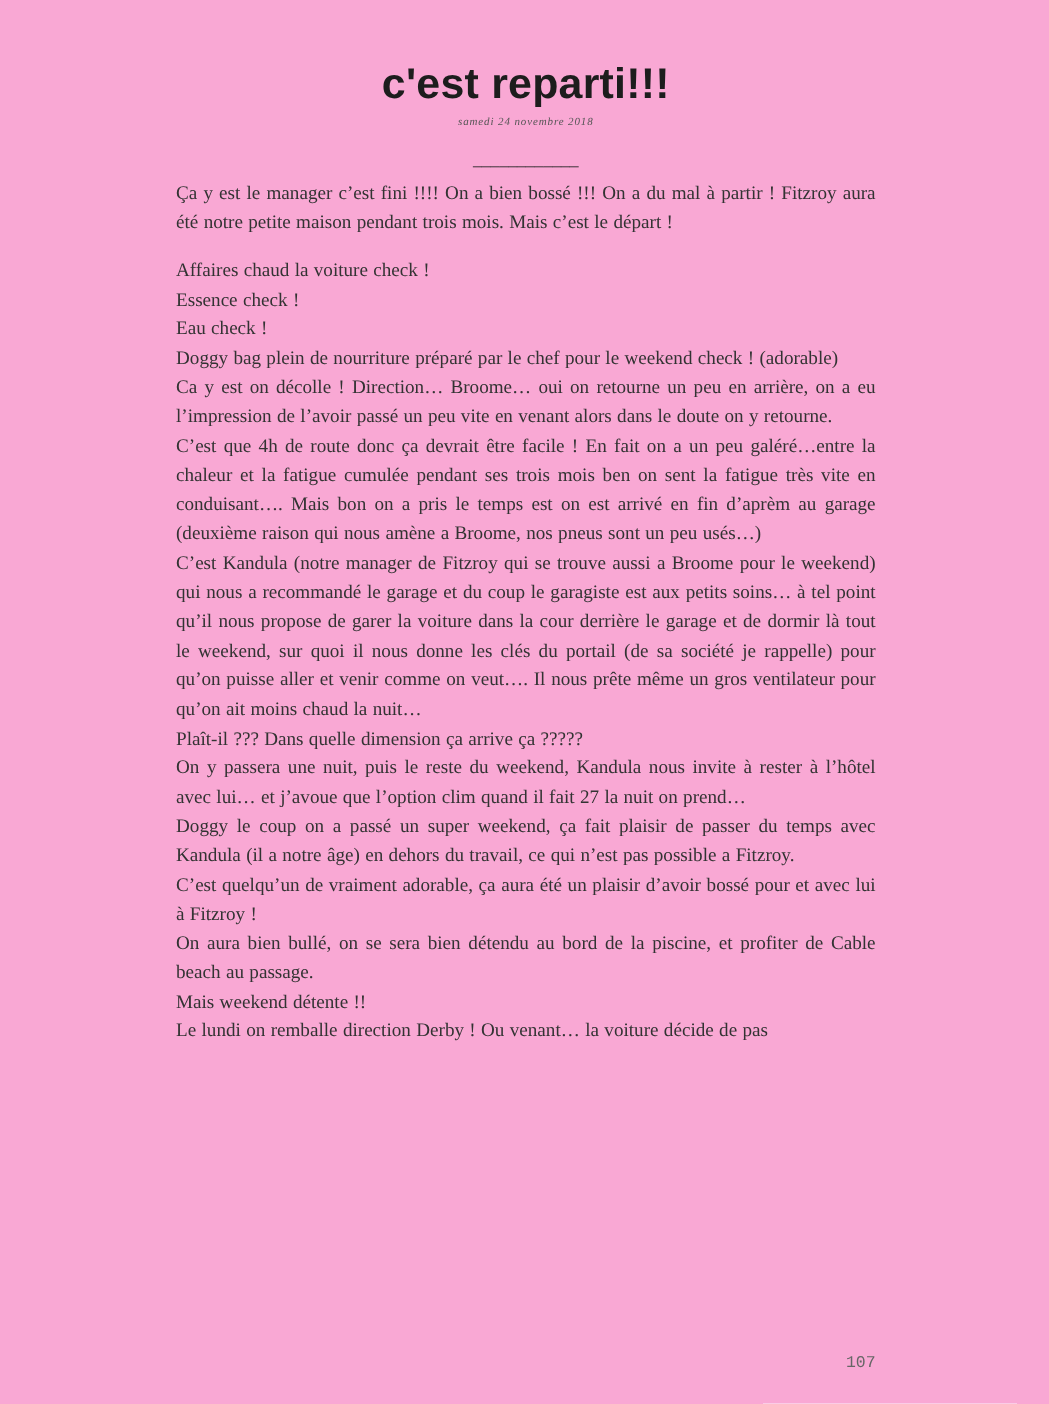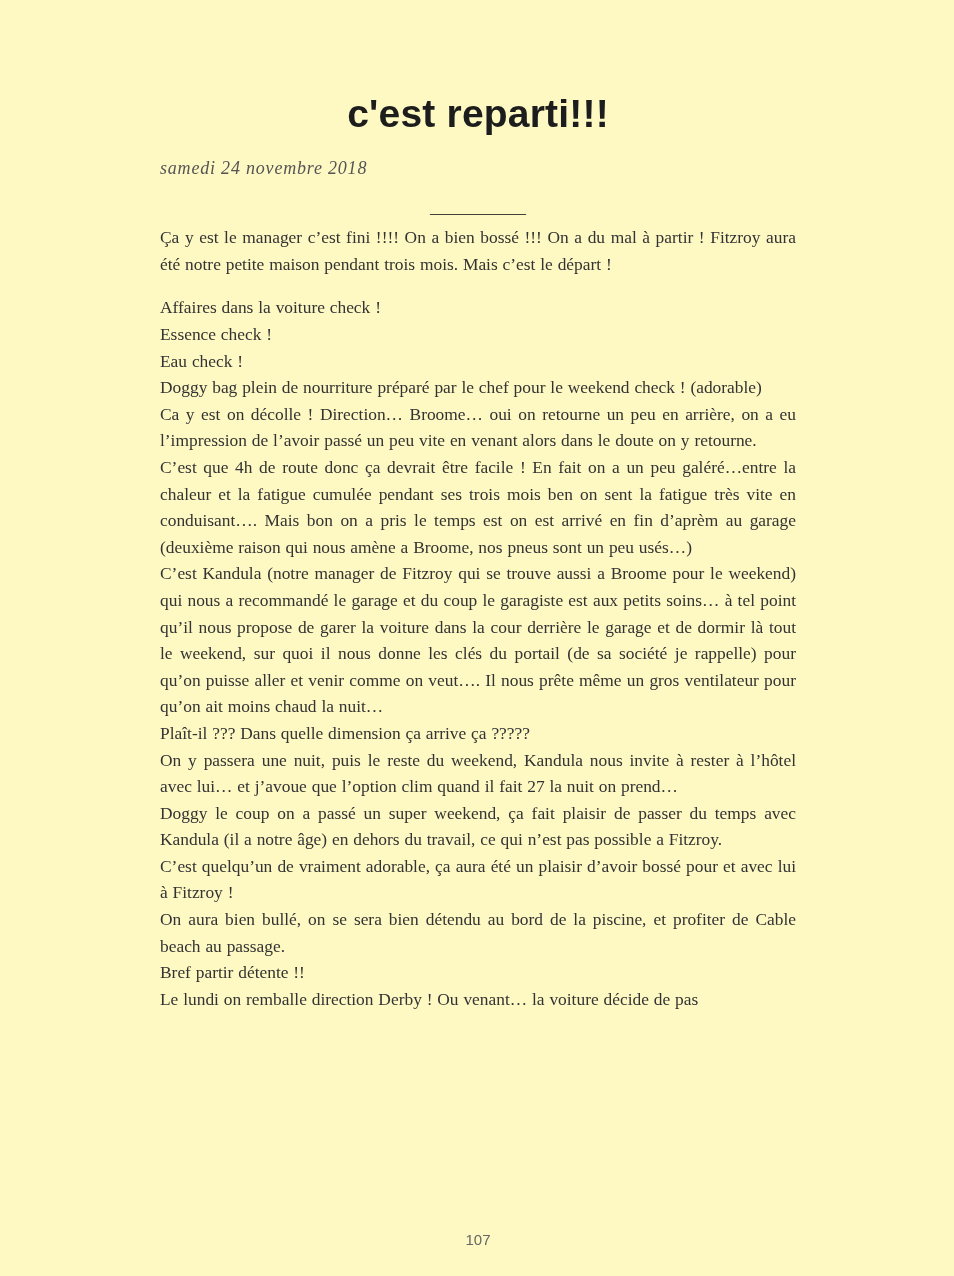--- a/index.html
+++ b/index.html
@@ -9,43 +9,44 @@
   }
   body {
     width: 954px;
     height: 1276px;
     overflow: hidden;
   }
   .page {
     box-sizing: border-box;
     width: 954px;
     height: 1276px;
-    padding: 92px 158px 0 160px;
+    padding: 55px 158px 0 160px;
     display: flex;
     flex-direction: column;
-    background: #fef9c3;
+    background: #f9a8d4;
   }
   .post-header {
     flex: 0 0 auto;
   }
   .post-title {
     margin: 0;
     text-align: center;
     font-family: "Liberation Sans", sans-serif;
     font-weight: 700;
     font-size: 39px;
     line-height: 1.15;
     color: #1d1d1d;
     letter-spacing: 0.2px;
   }
   .post-date {
-    margin-top: 20px;
+    margin-top: 5px;
+    text-align: center;
     font-family: "Liberation Serif", serif;
     font-style: italic;
-    font-size: 18px;
+    font-size: 10px;
     line-height: 1.3;
     color: #555555;
     letter-spacing: 0.8px;
   }
   .divider {
     margin: 20px auto 8px;
     text-align: center;
     font-family: "Liberation Serif", serif;
     font-size: 16px;
     line-height: 1;
@@ -68,53 +69,54 @@
   .article-body p.gap-after {
     margin-bottom: 17px;
   }
   .page-footer {
     margin-top: auto;
     flex: 0 0 auto;
     padding-bottom: 26px;
     text-align: center;
   }
   .page-number {
-    font-family: Liberation Sans, sans-serif;
+    font-family: Liberation Mono, monospace;
     font-size: 15px;
     line-height: 1.4;
     color: #666666;
+    text-align: right;
   }
 </style>
 </head>
 <body>
 
 <div class="page">
 
   <header class="post-header">
     <h1 class="post-title">c'est reparti!!!</h1>
     <div class="post-date">samedi 24 novembre 2018</div>
   </header>
 
   <div class="divider">____________</div>
 
   <main class="article-body">
     <p class="gap-after">Ça y est le manager c’est fini !!!! On a bien bossé !!! On a du mal à partir ! Fitzroy aura été notre petite maison pendant trois mois. Mais c’est le départ !</p>
-    <p>Affaires dans la voiture check !</p>
+    <p>Affaires chaud la voiture check !</p>
     <p>Essence check !</p>
     <p>Eau check !</p>
     <p>Doggy bag plein de nourriture préparé par le chef pour le weekend check ! (adorable)</p>
     <p>Ca y est on décolle ! Direction… Broome… oui on retourne un peu en arrière, on a eu l’impression de l’avoir passé un peu vite en venant alors dans le doute on y retourne.</p>
     <p>C’est que 4h de route donc ça devrait être facile !  En fait on a un peu galéré…entre la chaleur et la fatigue cumulée pendant ses trois mois ben on sent la fatigue très vite en conduisant…. Mais bon on a pris le temps est on est arrivé en fin d’aprèm au garage (deuxième raison qui nous amène a Broome, nos pneus sont un peu usés…)</p>
     <p>C’est Kandula (notre manager de Fitzroy qui se trouve aussi a Broome pour le weekend) qui nous a recommandé le garage et du coup le garagiste est aux petits soins… à tel point qu’il nous propose de garer la voiture dans la cour derrière le garage et de dormir là tout le weekend, sur quoi il nous donne les clés du portail (de sa société je rappelle) pour qu’on puisse aller et venir comme on veut…. Il nous prête même un gros ventilateur pour qu’on ait moins chaud la nuit…</p>
     <p>Plaît-il ??? Dans quelle dimension ça arrive ça ?????</p>
     <p>On y passera une nuit, puis le reste du weekend, Kandula nous invite à rester à l’hôtel avec lui… et j’avoue que l’option clim  quand il fait 27 la nuit on prend…</p>
     <p>Doggy le coup on a passé un super weekend, ça fait plaisir de passer du temps avec Kandula (il a notre âge) en dehors du travail, ce qui n’est pas possible a Fitzroy.</p>
     <p>C’est quelqu’un de vraiment adorable, ça aura été un plaisir d’avoir bossé pour et avec lui à Fitzroy !</p>
     <p>On aura bien bullé, on se sera bien détendu au bord de la piscine, et profiter de Cable beach au passage.</p>
-    <p>Bref partir détente !!</p>
+    <p>Mais weekend détente !!</p>
     <p>Le lundi on remballe direction Derby ! Ou venant… la voiture décide de pas</p>
   </main>
 
   <footer class="page-footer">
     <div class="page-number">107</div>
   </footer>
 
 </div>
 
 </body></html>

